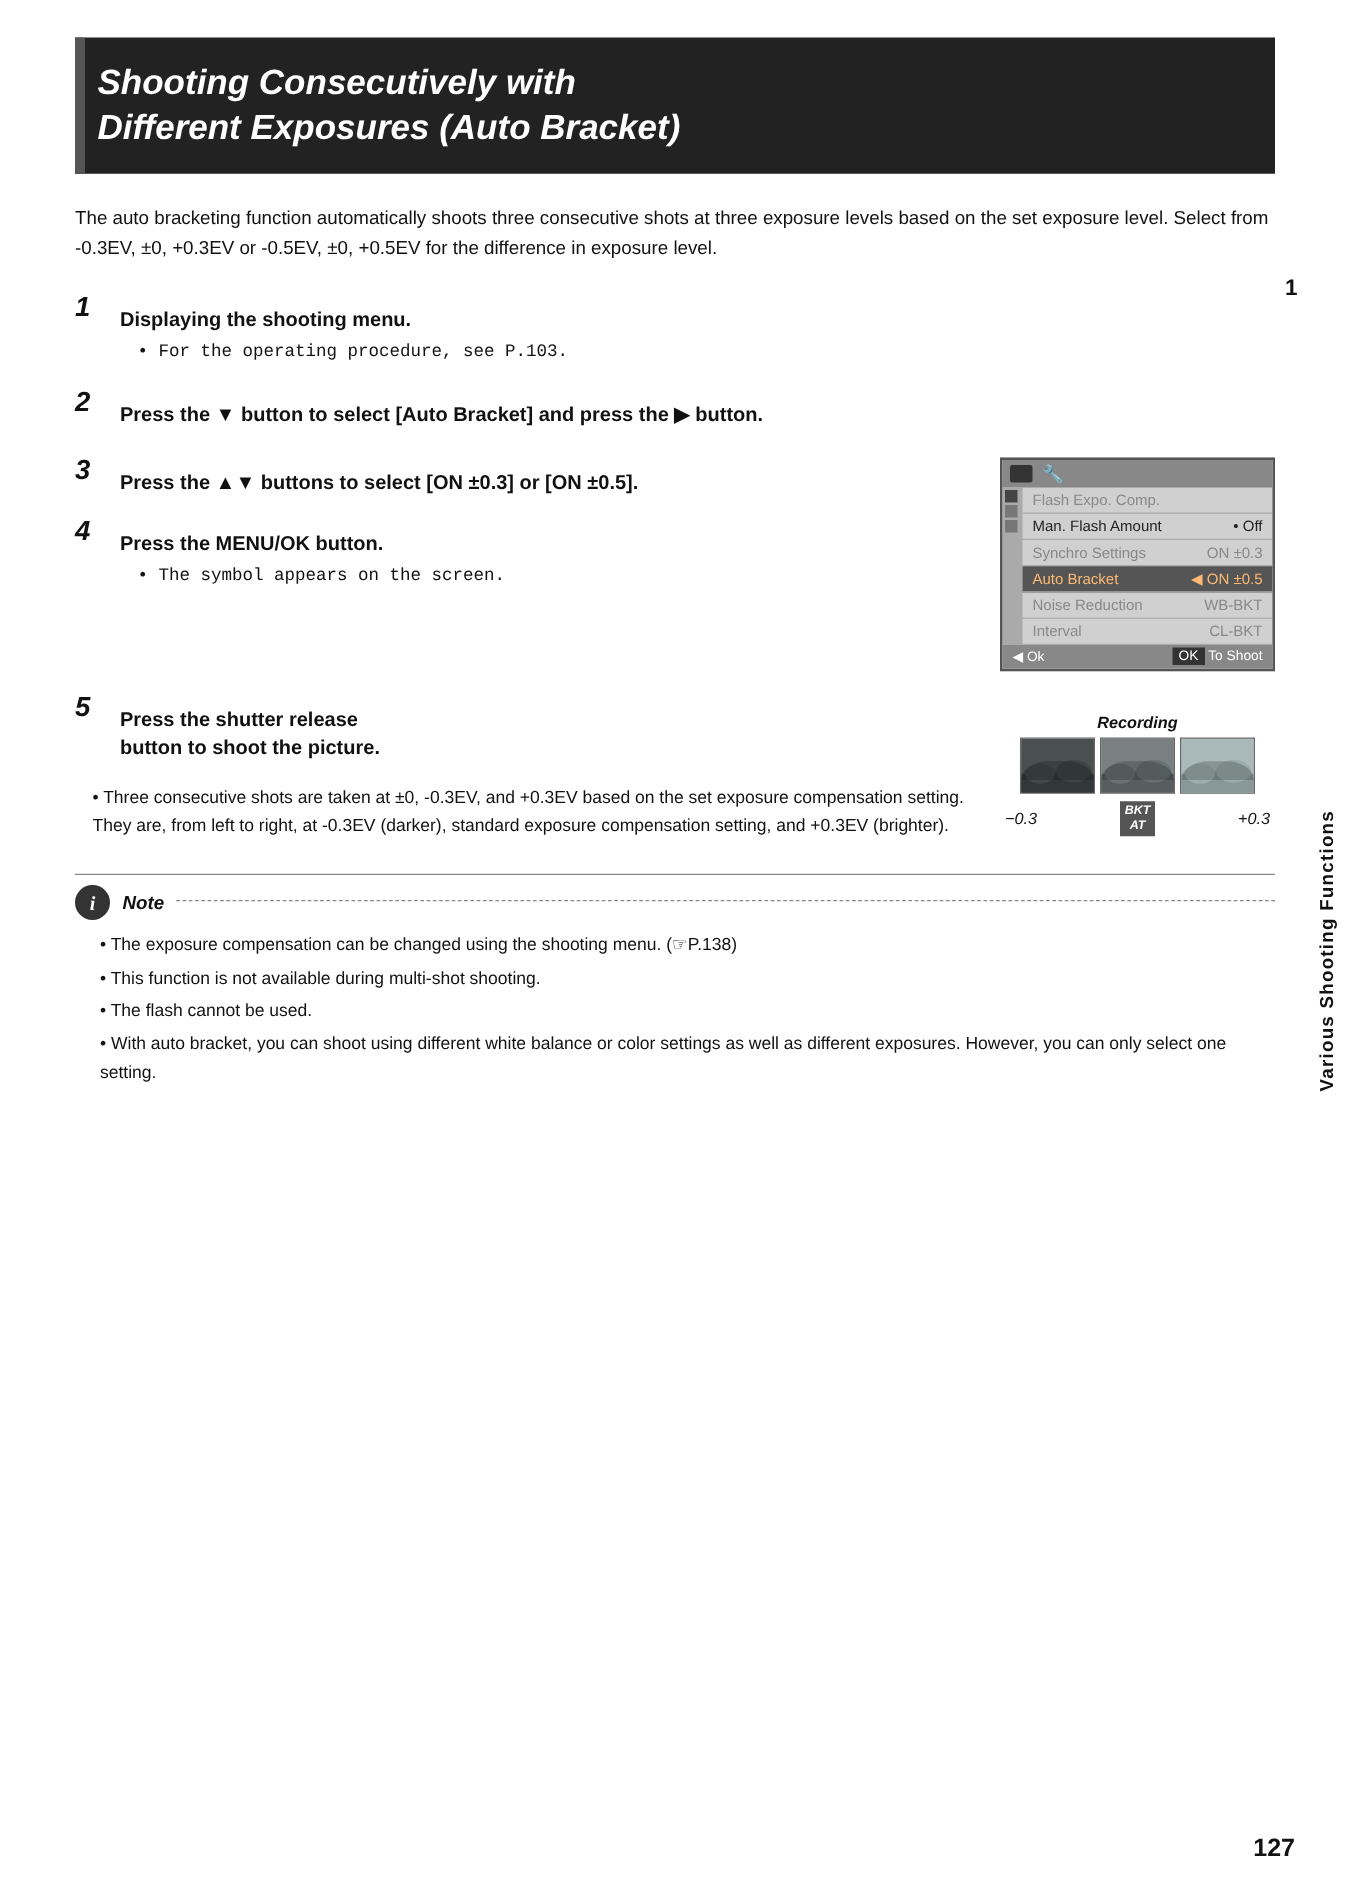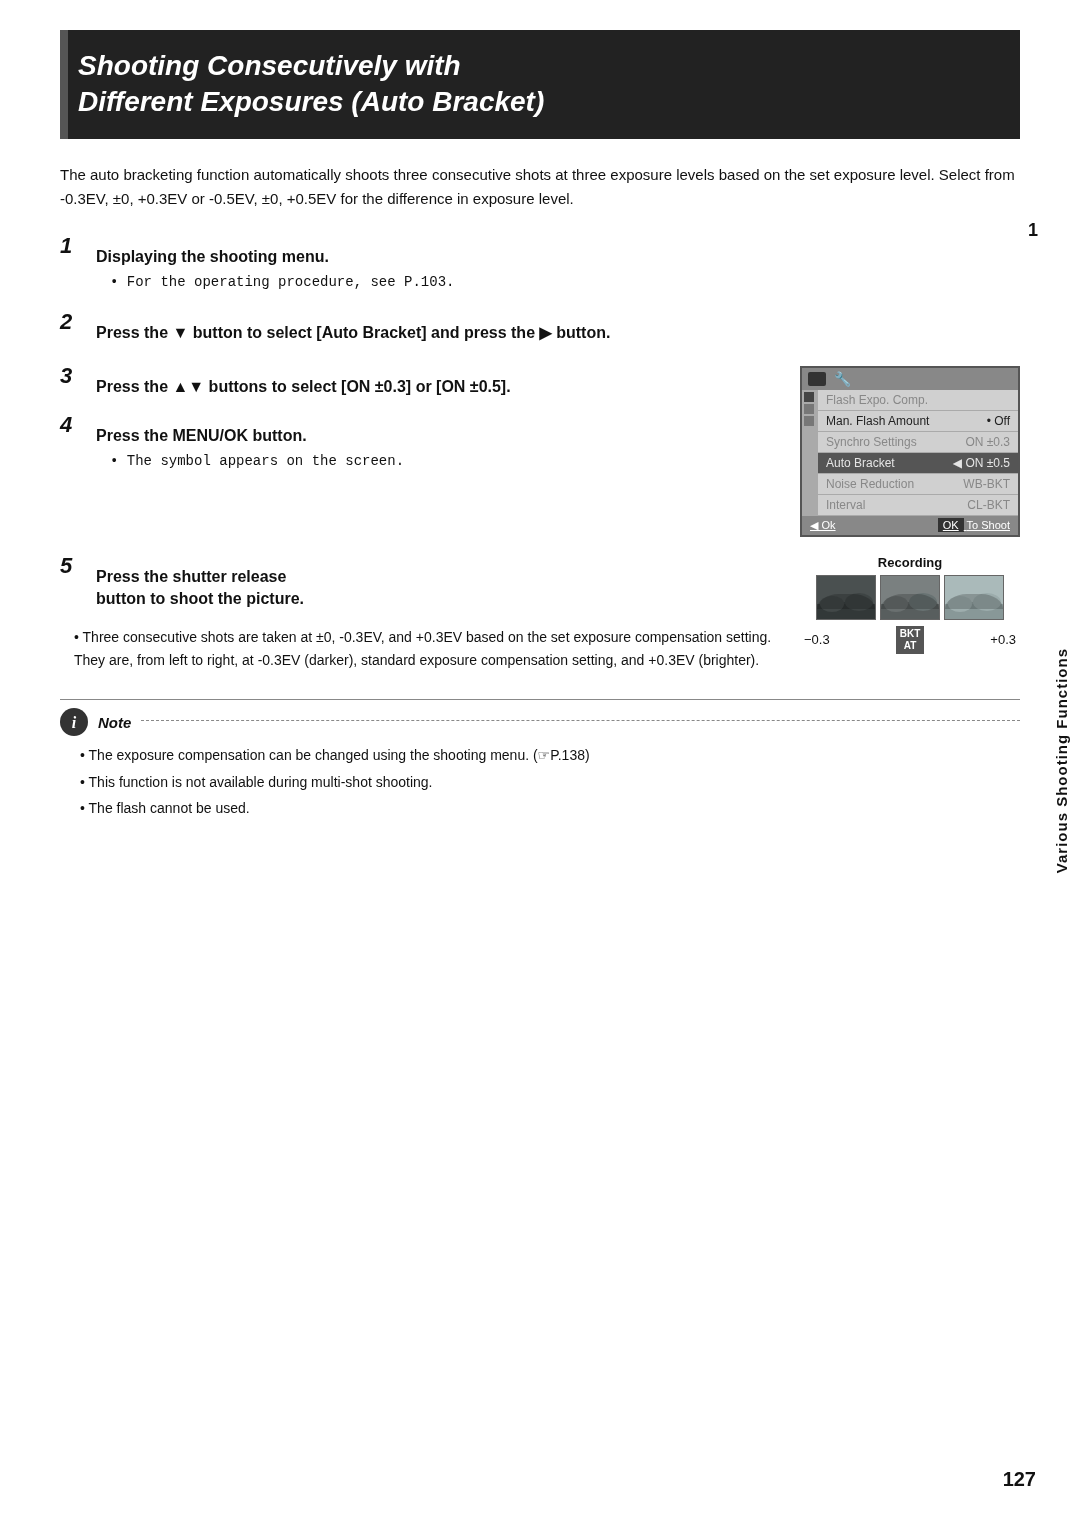--- a/index.html
+++ b/index.html
@@ -153,21 +153,21 @@
       display: flex;
       justify-content: space-between;
       padding: 3px 8px;
       font-size: 12px;
       color: #222;
       border-bottom: 1px solid #aaa;
     }
 
     .menu-item.selected {
       background: #555;
-      color: #e5e5e5;
+      color: #fdba74;
     }
 
     .menu-item.dimmed {
       color: #888;
     }
 
     .menu-item-label {
       font-size: 12px;
     }
 
@@ -175,21 +175,20 @@
       font-size: 12px;
     }
 
     .menu-bottom-bar {
       background: #888;
       display: flex;
       justify-content: space-between;
       padding: 3px 8px;
       font-size: 11px;
       color: #fff;
-      text-decoration: underline;
     }
 
     .menu-bottom-ok {
       background: #333;
       padding: 1px 5px;
       color: #fff;
       font-size: 11px;
     }
 
     
@@ -474,21 +473,21 @@
               <div class="step-title">
                 Press the shutter release<br>button to shoot the picture.
               </div>
             </div>
           </div>
           <div class="step5-bullets">
             <p style="margin-top:8px;">Three consecutive shots are taken at ±0, -0.3EV, and +0.3EV based on the set exposure compensation setting. They are, from left to right, at -0.3EV (darker), standard exposure compensation setting, and +0.3EV (brighter).</p>
           </div>
         </div>
 
-        <div style="margin-left:20px; margin-top:4px;">
+        <div style="margin-left:20px; margin-top:19px;font-style:italic;">
           <div class="recording-section">
             <div class="recording-label">Recording</div>
             <div class="recording-images">
               <div class="rec-img rec-img-dark">
                 <svg width="60" height="45" viewBox="0 0 60 45" style="position:absolute;top:0;left:0;">
                   <rect width="60" height="45" fill="#4a5050"></rect>
                   <ellipse cx="30" cy="38" rx="35" ry="12" fill="#3a4040"></ellipse>
                   <rect x="0" y="28" width="60" height="17" fill="#323838"></rect>
                   <ellipse cx="15" cy="28" rx="12" ry="8" fill="#424848"></ellipse>
                   <ellipse cx="42" cy="26" rx="14" ry="9" fill="#3e4444"></ellipse>
@@ -532,20 +531,21 @@
             <text x="14" y="20" text-anchor="middle" fill="white" font-size="16" font-style="italic" font-family="serif">i</text>
           </svg>
         </div>
         <span class="note-title">Note</span>
         <div class="note-dashes"></div>
       </div>
       <div class="note-items">
         <div class="note-item">The exposure compensation can be changed using the shooting menu. (☞P.138)</div>
         <div class="note-item">This function is not available during multi-shot shooting.</div>
         <div class="note-item">The flash cannot be used.</div>
+        <div class="note-item">With auto bracket, you can shoot using different white balance or color settings as well as different exposures. However, you can only select one setting.</div>
       </div>
     </div>
 
   </div>
 
   <div class="page-number">127</div>
 
 </div>
 
 </body></html>

